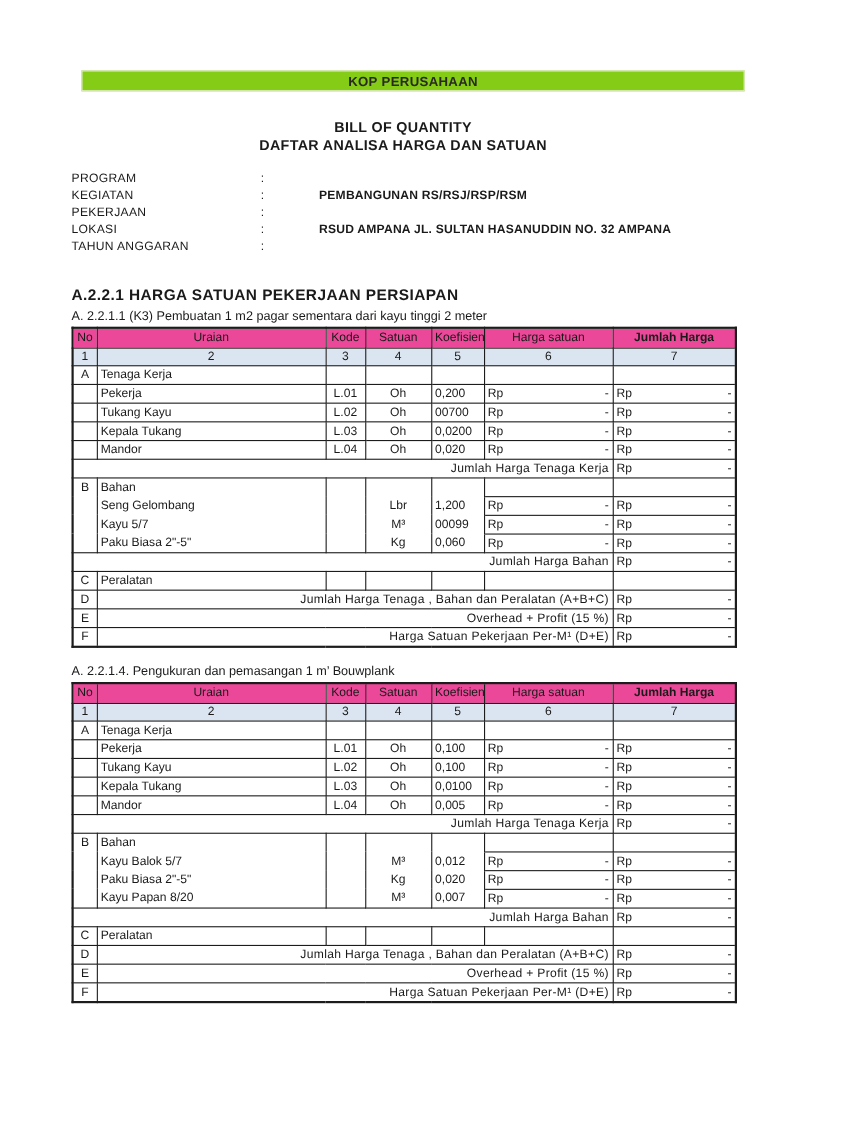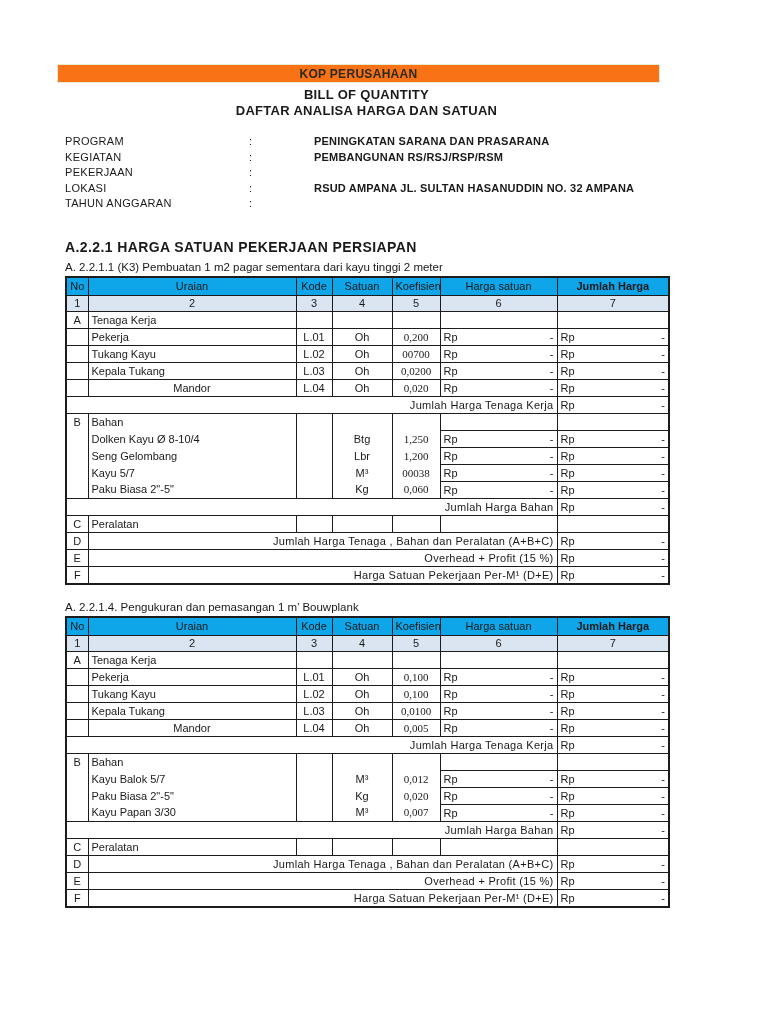--- a/index.html
+++ b/index.html
@@ -5,32 +5,32 @@
   html,body{margin:0;padding:0;}
   body{
     width:768px;height:1024px;background:#ffffff;color:#1a1a1a;
     font-family:"Liberation Sans","DejaVu Sans",sans-serif;
     -webkit-font-smoothing:antialiased;
   }
   .page{position:relative;width:768px;height:1024px;overflow:hidden;}
 
   
   .kop-bar{
-    margin:64px 100px 0 57px;width:603px;height:19px;
-    background:#f97316;border:1px solid #e6ecd0;box-sizing:border-box;
+    margin:64px 100px 0 74px;width:603px;height:19px;
+    background:#84cc16;border:1px solid #e6ecd0;box-sizing:border-box;
     display:flex;align-items:center;justify-content:center;
     font-size:12px;font-weight:bold;letter-spacing:.3px;color:#2a2a20;
   }
 
-  .doc-titles{margin-left:65px;width:603px;text-align:center;margin-top:4px;}
+  .doc-titles{margin-left:65px;width:603px;text-align:center;margin-top:25px;}
   .doc-titles .t1,.doc-titles .t2{font-size:13px;font-weight:bold;line-height:16px;letter-spacing:.3px;}
 
   
   .info{margin:15px 0 0 65px;width:603px;font-size:11px;}
-  .info-row{display:flex;line-height:15.5px;gap:12px;}
+  .info-row{display:flex;line-height:15.5px;}
   .info-row .lbl{width:172px;letter-spacing:.3px;}
   .info-row .sep{width:53px;}
   .info-row .val{flex:1;letter-spacing:.2px;}
   .info-row .val.bold{font-weight:bold;}
 
   .section-heading{
     margin:27px 0 0 65px;width:603px;
     font-size:14px;font-weight:bold;letter-spacing:.4px;line-height:16px;
   }
   .table-title{
@@ -53,30 +53,30 @@
   table.boq col.c-koef{width:48px;}
   table.boq col.c-harga{width:117px;}
   table.boq col.c-jumlah{width:112px;}
 
   table.boq th,table.boq td{
     border:1px solid #1c1c1c;
     height:16px;padding:0 3px;
     overflow:hidden;white-space:nowrap;
     font-weight:normal;vertical-align:middle;
   }
-  table.boq th{background:#0ea5e9;text-align:center;height:17px;}
+  table.boq th{background:#ec4899;text-align:center;height:17px;}
   table.boq th.bold{font-weight:bold;}
   tr.nums td{background:#dbe5f1;text-align:center;height:15px;}
 
   td.center{text-align:center;}
-  td.right{text-align:center;padding-right:8px;font-family:Liberation Serif, serif;}
+  td.right{text-align:left;padding-right:8px;}
   td.rlabel{text-align:right;padding-right:6px;letter-spacing:.3px;}
   td.item-name{padding-left:90px;}
   td.peralatan{padding-left:160px;}
-  td.bold{font-weight:bold;text-align:center;}
+  td.bold{font-weight:bold;}
 
   
   tr.dashed td{border-top:1px dashed #3a3a3a;}
   tr.bahan-item td{border-top-style:hidden;}
   tr.bahan-item td.money{border-top:1px dashed #3a3a3a;}
 
   td.money{padding:0 9px 0 4px;}
   td.money .mwrap{display:flex;justify-content:space-between;align-items:center;}
 </style>
 </head>
@@ -90,21 +90,20 @@
 
   <div class="doc-titles">
     <div class="t1">BILL OF QUANTITY</div>
     <div class="t2">DAFTAR ANALISA HARGA DAN SATUAN</div>
   </div>
 
   <div class="info">
     <div class="info-row">
       <span class="lbl">PROGRAM</span>
       <span class="sep">:</span>
-      <span class="val bold">PENINGKATAN SARANA DAN PRASARANA</span>
     </div>
     <div class="info-row">
       <span class="lbl">KEGIATAN</span>
       <span class="sep">:</span>
       <span class="val bold">PEMBANGUNAN RS/RSJ/RSP/RSM</span>
     </div>
     <div class="info-row">
       <span class="lbl">PEKERJAAN</span>
       <span class="sep">:</span>
     </div>
@@ -255,39 +254,20 @@
       <td>Bahan</td>
       <td></td>
           <td></td>
       <td></td>
           <td></td>
       <td></td>
     </tr>
 
     <tr class="bahan-item">
       <td></td>
-      <td class="item-name">Dolken Kayu Ø 8-10/4</td>
-      <td></td>
-      <td class="center">Btg</td>
-      <td class="right">1,250</td>
-      <td class="money">
-            <span class="mwrap">
-              <span>Rp</span>
-              <span>-</span>
-            </span>
-          </td>
-      <td class="money">
-            <span class="mwrap">
-              <span>Rp</span>
-              <span>-</span>
-            </span>
-          </td>
-    </tr>
-    <tr class="bahan-item">
-      <td></td>
       <td class="item-name">Seng Gelombang</td>
       <td></td>
       <td class="center">Lbr</td>
       <td class="right">1,200</td>
       <td class="money">
             <span class="mwrap">
               <span>Rp</span>
               <span>-</span>
             </span>
           </td>
@@ -296,21 +276,21 @@
               <span>Rp</span>
               <span>-</span>
             </span>
           </td>
     </tr>
     <tr class="bahan-item">
       <td></td>
       <td class="item-name">Kayu 5/7</td>
       <td></td>
       <td class="center">M³</td>
-      <td class="right">00038</td>
+      <td class="right">00099</td>
       <td class="money">
             <span class="mwrap">
               <span>Rp</span>
               <span>-</span>
             </span>
           </td>
       <td class="money">
             <span class="mwrap">
               <span>Rp</span>
               <span>-</span>
@@ -562,21 +542,21 @@
           </td>
       <td class="money">
             <span class="mwrap">
               <span>Rp</span>
               <span>-</span>
             </span>
           </td>
     </tr>
     <tr class="bahan-item">
       <td></td>
-      <td class="item-name">Kayu Papan 3/30</td>
+      <td class="item-name">Kayu Papan 8/20</td>
       <td></td>
       <td class="center">M³</td>
       <td class="right">0,007</td>
       <td class="money">
             <span class="mwrap">
               <span>Rp</span>
               <span>-</span>
             </span>
           </td>
       <td class="money">

